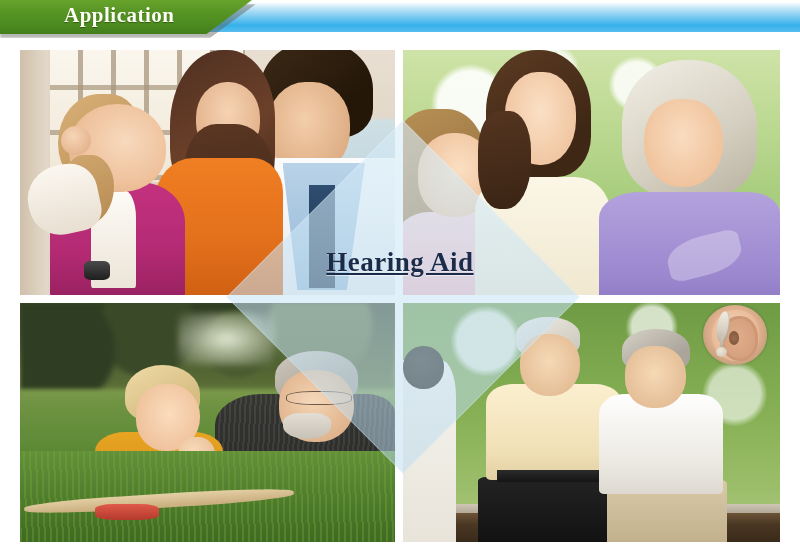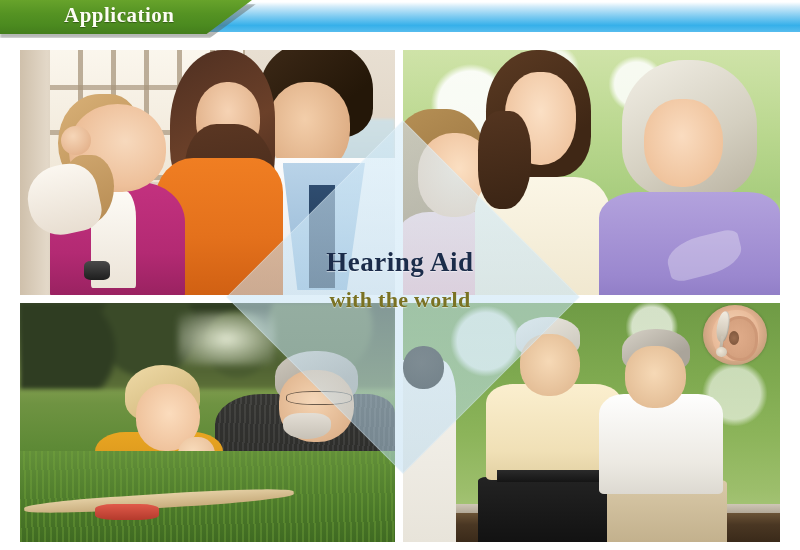--- a/index.html
+++ b/index.html
@@ -510,20 +510,21 @@
   }
   .title-main {
     font-family: "Liberation Serif", serif;
     font-size: 27px;
     font-weight: bold;
     color: #1b2c4a;
     letter-spacing: 0.5px;
     line-height: 1.1;
     margin: 0 0 6px 0;
     text-shadow: 0 1px 1px rgba(255,255,255,0.55);
+    text-decoration: underline;
   }
   .title-sub {
     font-family: "Liberation Serif", serif;
     font-size: 22px;
     font-weight: bold;
     color: #7a7223;
     letter-spacing: 0.3px;
     line-height: 1.45;
     margin: 0;
     text-shadow: 0 1px 1px rgba(255,255,255,0.5);
@@ -625,14 +626,13 @@
     <div class="ear-tube"></div>
     <div class="ear-mold"></div>
   </div>
 
 </div>
 
 <div class="diamond"></div>
 
 <div class="center-text">
   <div class="title-main">Hearing Aid</div>
-  <div class="title-sub">with the world</div>
 </div>
 
 </body></html>

